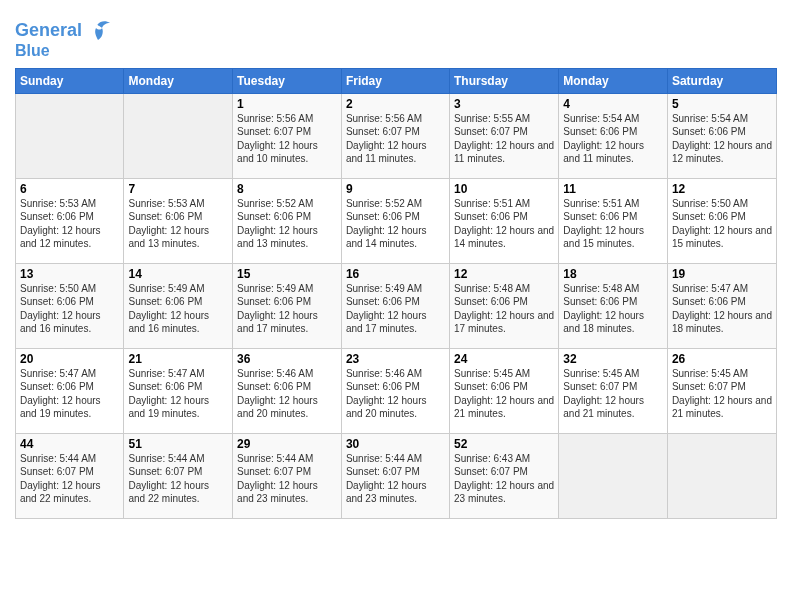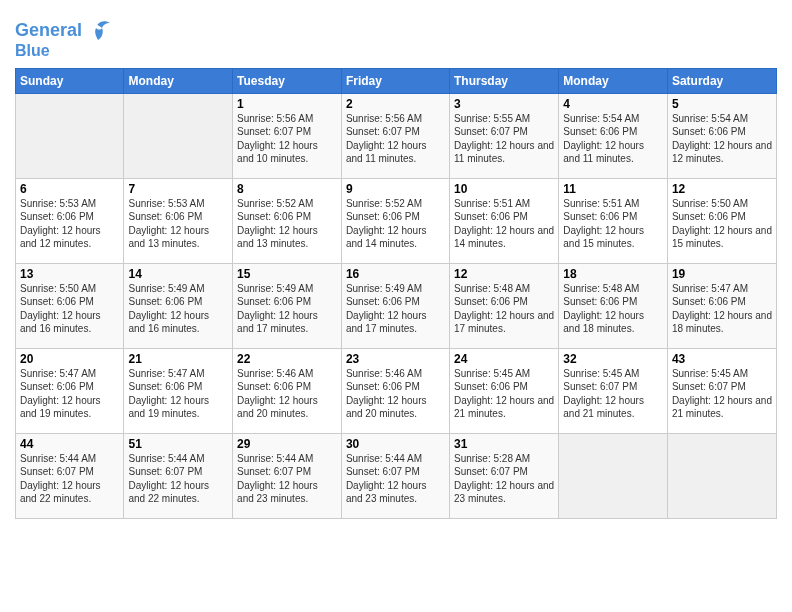--- a/index.html
+++ b/index.html
@@ -216,37 +216,37 @@
         <tr>
           <td>
             <span class="day-num">20</span>
             <div class="day-info"><span>Sunrise: 5:47 AM</span><br><span>Sunset: 6:06 PM</span><br><span>Daylight: 12 hours and 19 minutes.</span></div>
           </td>
           <td>
             <span class="day-num">21</span>
             <div class="day-info"><span>Sunrise: 5:47 AM</span><br><span>Sunset: 6:06 PM</span><br><span>Daylight: 12 hours and 19 minutes.</span></div>
           </td>
           <td>
-            <span class="day-num">22</span>
+            <span class="day-num">36</span>
             <div class="day-info"><span>Sunrise: 5:46 AM</span><br><span>Sunset: 6:06 PM</span><br><span>Daylight: 12 hours and 20 minutes.</span></div>
           </td>
           <td>
             <span class="day-num">23</span>
             <div class="day-info"><span>Sunrise: 5:46 AM</span><br><span>Sunset: 6:06 PM</span><br><span>Daylight: 12 hours and 20 minutes.</span></div>
           </td>
           <td>
             <span class="day-num">24</span>
             <div class="day-info"><span>Sunrise: 5:45 AM</span><br><span>Sunset: 6:06 PM</span><br><span>Daylight: 12 hours and 21 minutes.</span></div>
           </td>
           <td>
             <span class="day-num">32</span>
             <div class="day-info"><span>Sunrise: 5:45 AM</span><br><span>Sunset: 6:07 PM</span><br><span>Daylight: 12 hours and 21 minutes.</span></div>
           </td>
           <td>
-            <span class="day-num">43</span>
+            <span class="day-num">26</span>
             <div class="day-info"><span>Sunrise: 5:45 AM</span><br><span>Sunset: 6:07 PM</span><br><span>Daylight: 12 hours and 21 minutes.</span></div>
           </td>
         </tr>
         <tr>
           <td>
             <span class="day-num">44</span>
             <div class="day-info"><span>Sunrise: 5:44 AM</span><br><span>Sunset: 6:07 PM</span><br><span>Daylight: 12 hours and 22 minutes.</span></div>
           </td>
           <td>
             <span class="day-num">51</span>
@@ -254,21 +254,21 @@
           </td>
           <td>
             <span class="day-num">29</span>
             <div class="day-info"><span>Sunrise: 5:44 AM</span><br><span>Sunset: 6:07 PM</span><br><span>Daylight: 12 hours and 23 minutes.</span></div>
           </td>
           <td>
             <span class="day-num">30</span>
             <div class="day-info"><span>Sunrise: 5:44 AM</span><br><span>Sunset: 6:07 PM</span><br><span>Daylight: 12 hours and 23 minutes.</span></div>
           </td>
           <td>
-            <span class="day-num">31</span>
-            <div class="day-info"><span>Sunrise: 5:28 AM</span><br><span>Sunset: 6:07 PM</span><br><span>Daylight: 12 hours and 23 minutes.</span></div>
+            <span class="day-num">52</span>
+            <div class="day-info"><span>Sunrise: 6:43 AM</span><br><span>Sunset: 6:07 PM</span><br><span>Daylight: 12 hours and 23 minutes.</span></div>
           </td>
           <td class="empty"></td>
           <td class="empty"></td>
         </tr>
       </tbody>
   </table>
 </div>
 
 </body></html>

